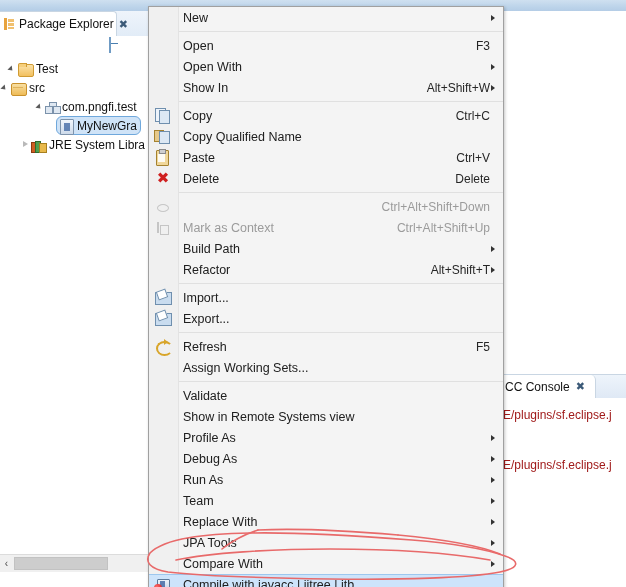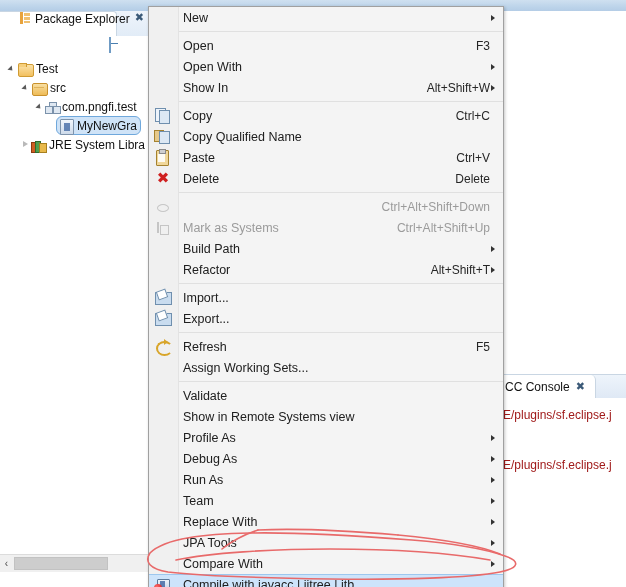--- a/index.html
+++ b/index.html
@@ -11,21 +11,21 @@
   
   #top-band{position:absolute;left:0;top:0;width:626px;height:11px;
     background:linear-gradient(180deg,#cfe0f0 0%,#bdd4ea 60%,#b4cde6 100%);}
   
   #pkg-view{position:absolute;left:0;top:11px;width:148px;height:543px;background:#ffffff;}
   #pkg-tabrow{position:absolute;left:0;top:0;width:148px;height:25px;
     background:linear-gradient(180deg,#eef4fb 0%,#e2ecf7 100%);}
   #pkg-tab{position:absolute;left:0;top:0;height:25px;width:117px;
     background:#ffffff;border-top:1px solid #c9d6e3;border-right:1px solid #c9d6e3;
     border-top-right-radius:4px;box-sizing:border-box;
-    display:flex;padding-left:20px;}
+    display:flex;align-items:center;padding-left:4px;}
   #pkg-tab .tab-ico{width:11px;height:12px;margin-right:4px;position:relative;flex:none;}
   #pkg-tab .tab-ico i{position:absolute;background:#e8a33d;}
   #pkg-tab .tab-ico i.a{left:0;top:0;width:3px;height:12px;}
   #pkg-tab .tab-ico i.b{left:4px;top:1px;width:6px;height:3px;background:#f0c070;}
   #pkg-tab .tab-ico i.c{left:4px;top:5px;width:6px;height:3px;background:#f0c070;}
   #pkg-tab .tab-ico i.d{left:4px;top:9px;width:6px;height:2px;background:#f0c070;}
   #pkg-tab .tab-title{font-size:12px;color:#111;white-space:nowrap;}
   #pkg-tab .tab-close{margin-left:5px;font-size:11px;color:#3b5a78;line-height:1;}
   #pkg-toolbar{position:absolute;right:2px;top:26px;height:19px;display:flex;align-items:center;gap:3px;}
   .tb-btn{width:17px;height:17px;position:relative;}
@@ -163,21 +163,21 @@
   <div id="tree">
 
     <div class="trow" style="padding-left:7px">
       <span class="arrow open"></span>
       <span class="ticon">
           <span class="ic-proj" style="position:absolute;left:1px;"></span>
         </span>
       <span class="tlabel">Test</span>
     </div>
 
-    <div class="trow" style="padding-left:21px">
+    <div class="trow" style="">
       <span class="arrow open"></span>
       <span class="ticon">
           <span class="ic-src" style="position:absolute;left:1px;"></span>
         </span>
       <span class="tlabel">src</span>
     </div>
 
     <div class="trow" style="padding-left:35px">
       <span class="arrow open"></span>
       <span class="ticon ic-pkg">
@@ -284,21 +284,21 @@
     <span class="mi-ico mico ghost">
         <i class="g1"></i>
       </span>
     <span class="mi-accel">Ctrl+Alt+Shift+Down</span>
   </div>
   <div class="mi disabled">
     <span class="mi-ico mico ghost2">
         <i class="g1"></i>
         <i class="g2"></i>
       </span>
-    <span class="mi-label">Mark as Systems</span>
+    <span class="mi-label">Mark as Context</span>
     <span class="mi-accel">Ctrl+Alt+Shift+Up</span>
   </div>
   <div class="mi">
     <span class="mi-label">Build Path</span>
     <span class="mi-arrow"></span>
   </div>
   <div class="mi">
     <span class="mi-label">Refactor</span>
     <span class="mi-accel">Alt+Shift+T</span>
     <span class="mi-arrow"></span>

